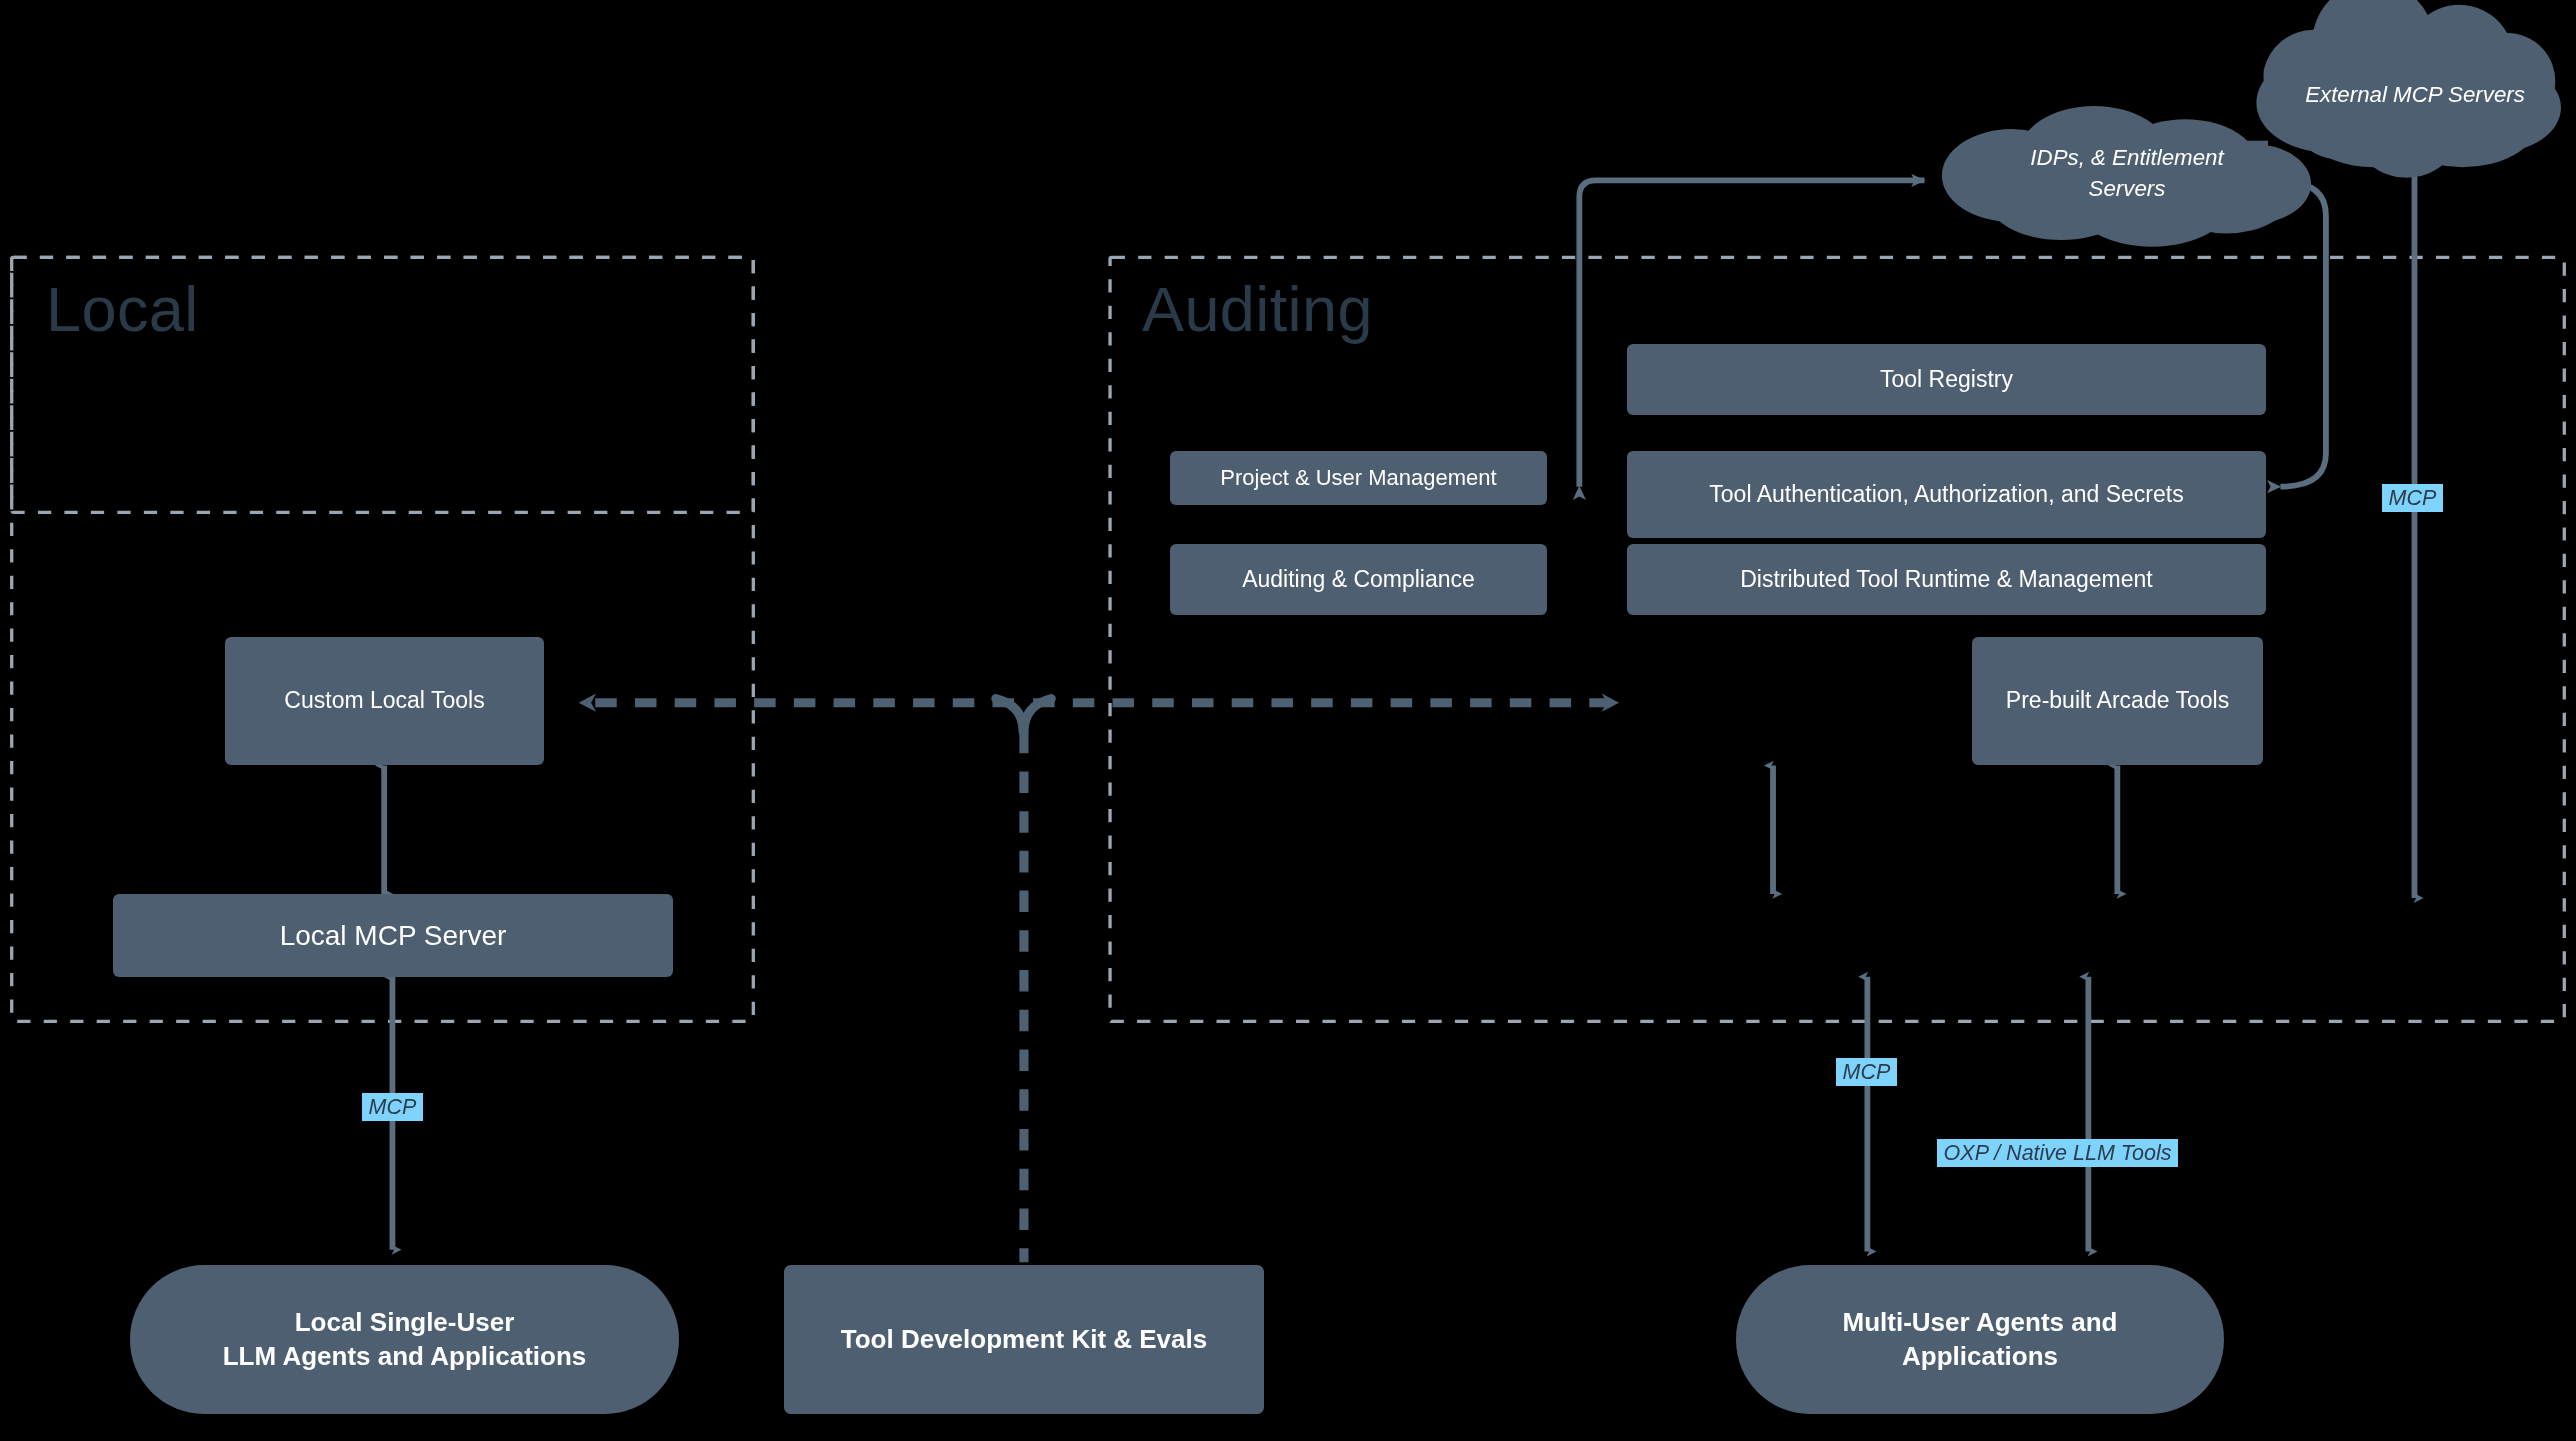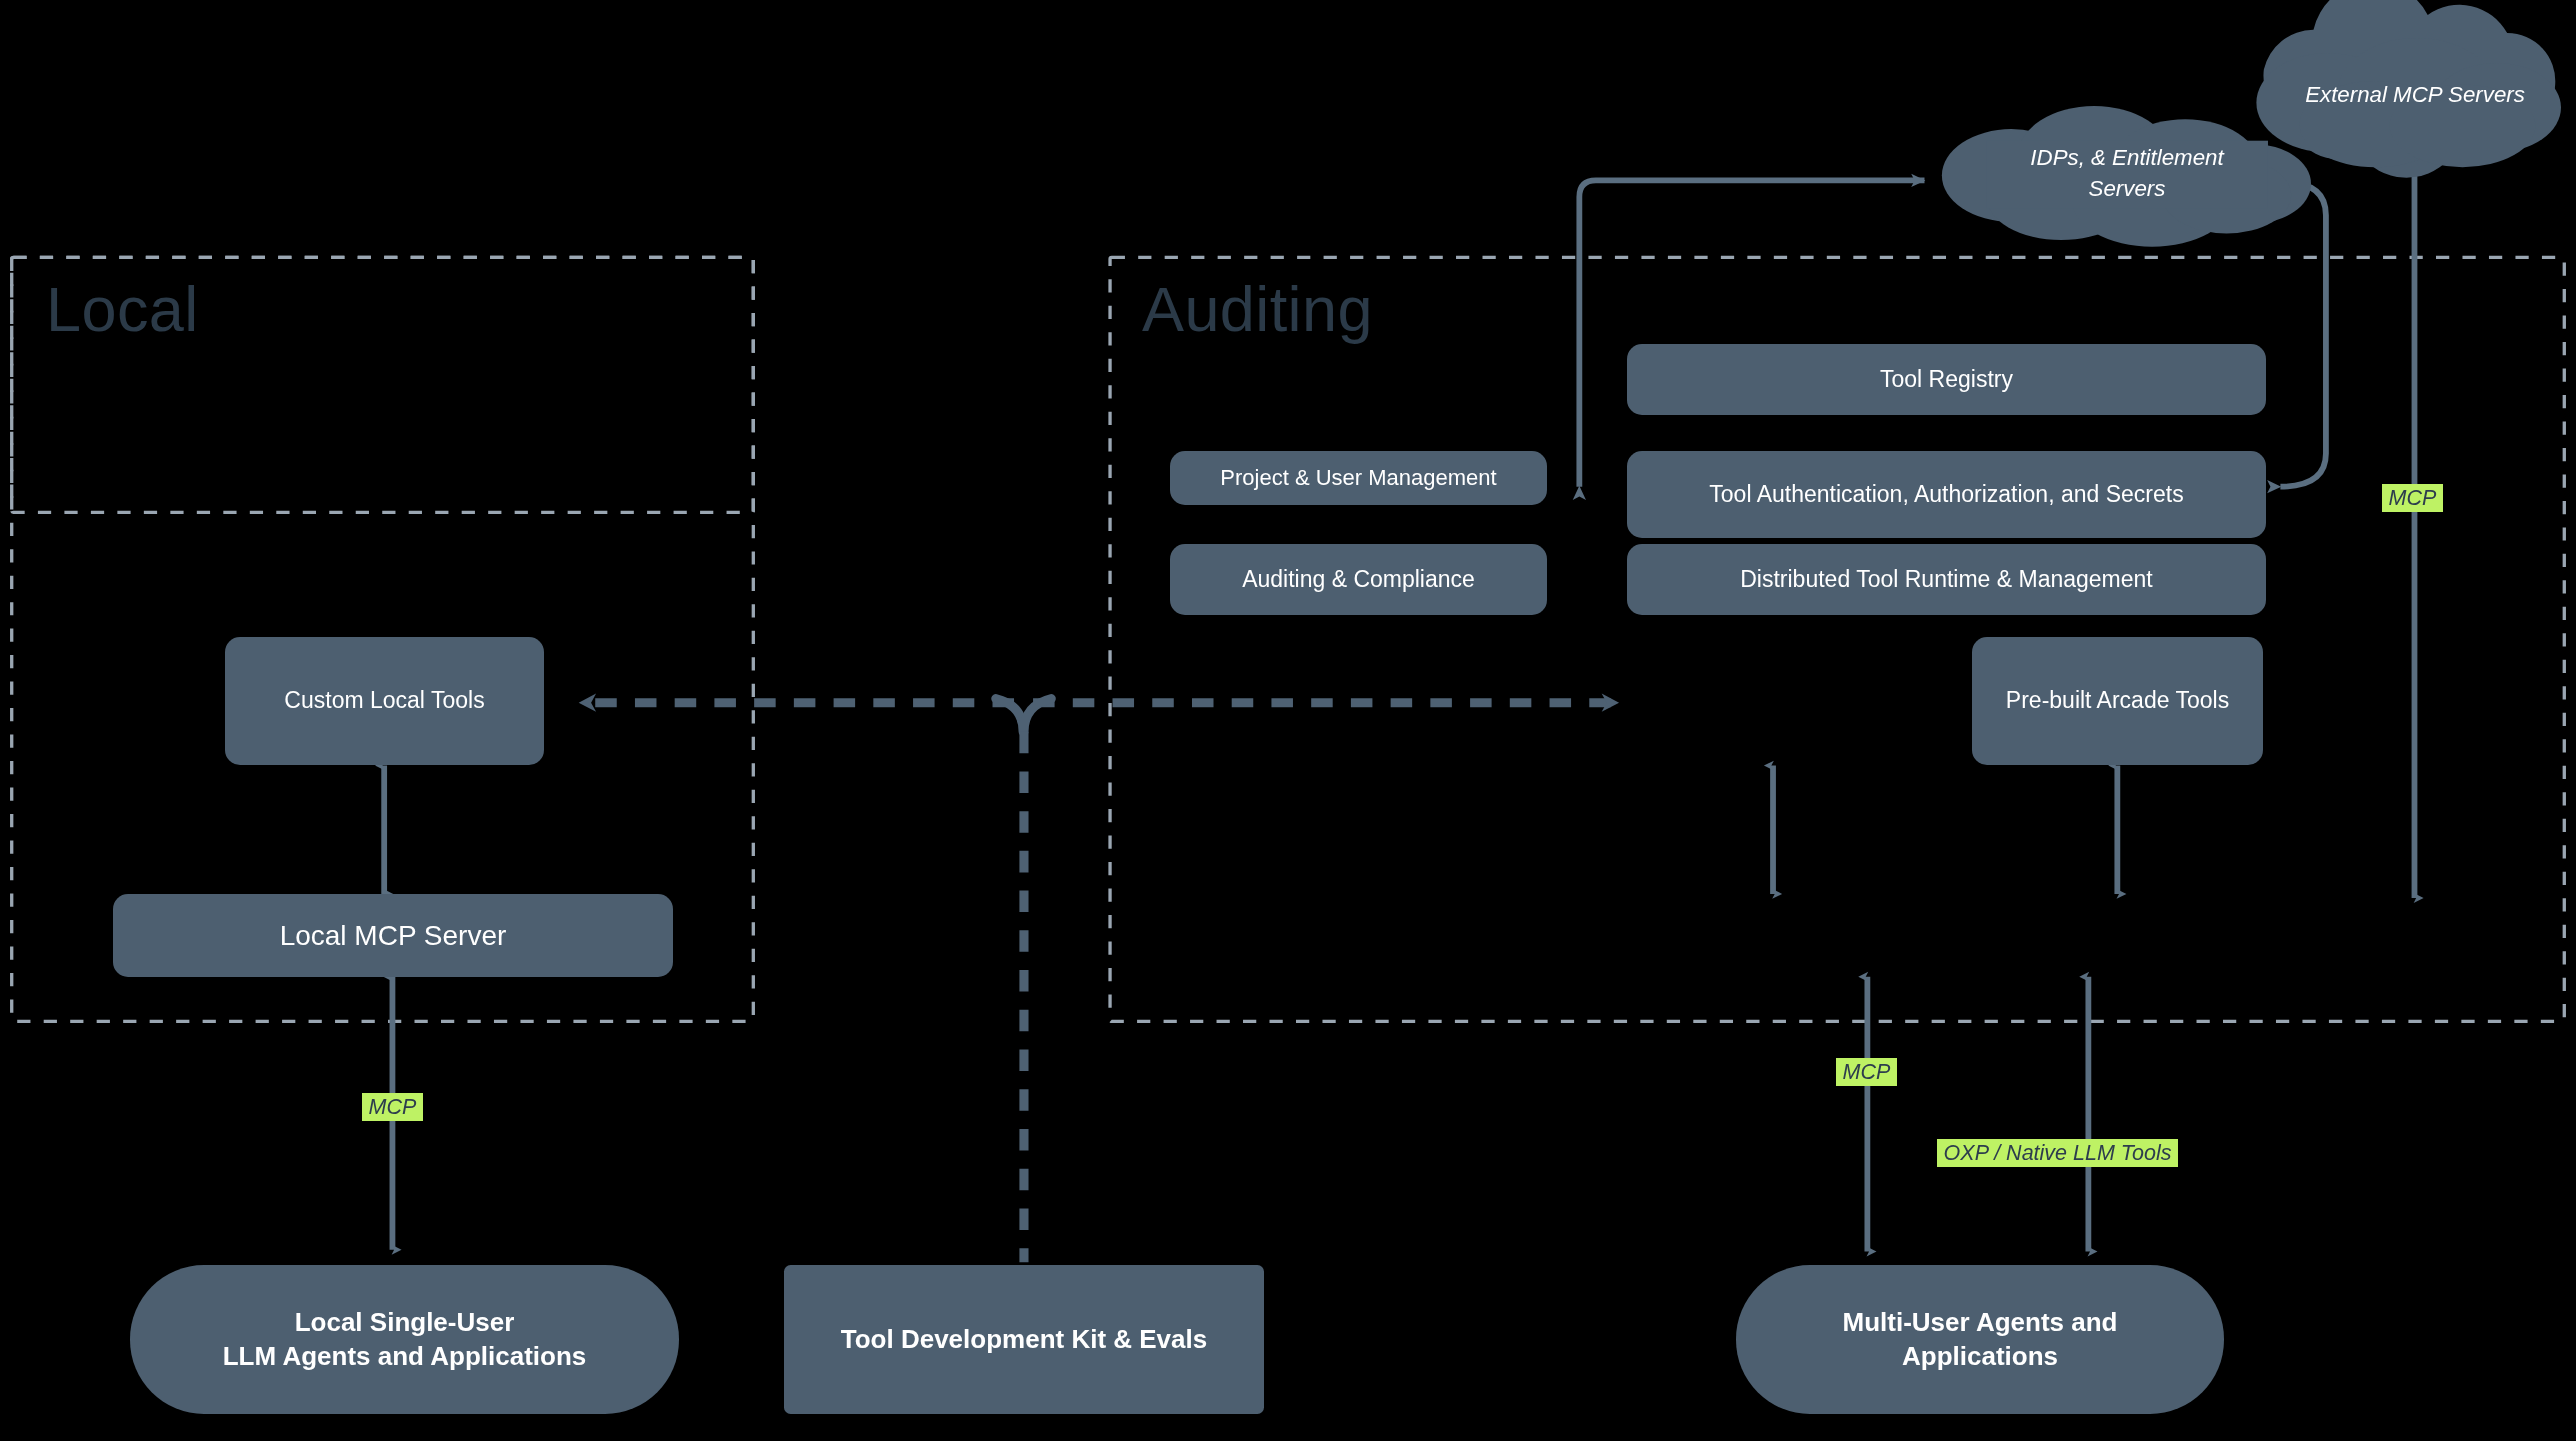--- a/index.html
+++ b/index.html
@@ -15,39 +15,39 @@
   .node{
     position:absolute;
     background:#4d5f70;
     color:#ffffff;
     display:flex;align-items:center;justify-content:center;
     text-align:center;
     box-sizing:border-box;
     line-height:1.28;
     padding:3.3px 10px;
   }
-  .rect{border-radius:15px;text-align:center;}
+  .rect{border-radius:6px;text-align:center;}
   .pill{border-radius:74px;font-weight:bold;}
   .tdk{border-radius:6.6px;font-weight:bold;}
 
   .zone-label{
     position:absolute;
     color:#2b3a48;
     font-size:63px;
     letter-spacing:0.4px;
     white-space:nowrap;
   }
 
   .edge-label{
     position:absolute;
     color:#2d3d4d;
     font-style:italic;
     font-size:21.5px;
     white-space:nowrap;
-    background:#bef264;
+    background:#7dd3fc;
     padding:1.7px 6.6px;
   }
 
   .cloud-text{
     position:absolute;
     color:#ffffff;
     font-style:italic;
     font-size:22.3px;
     text-align:center;
     line-height:1.35;

